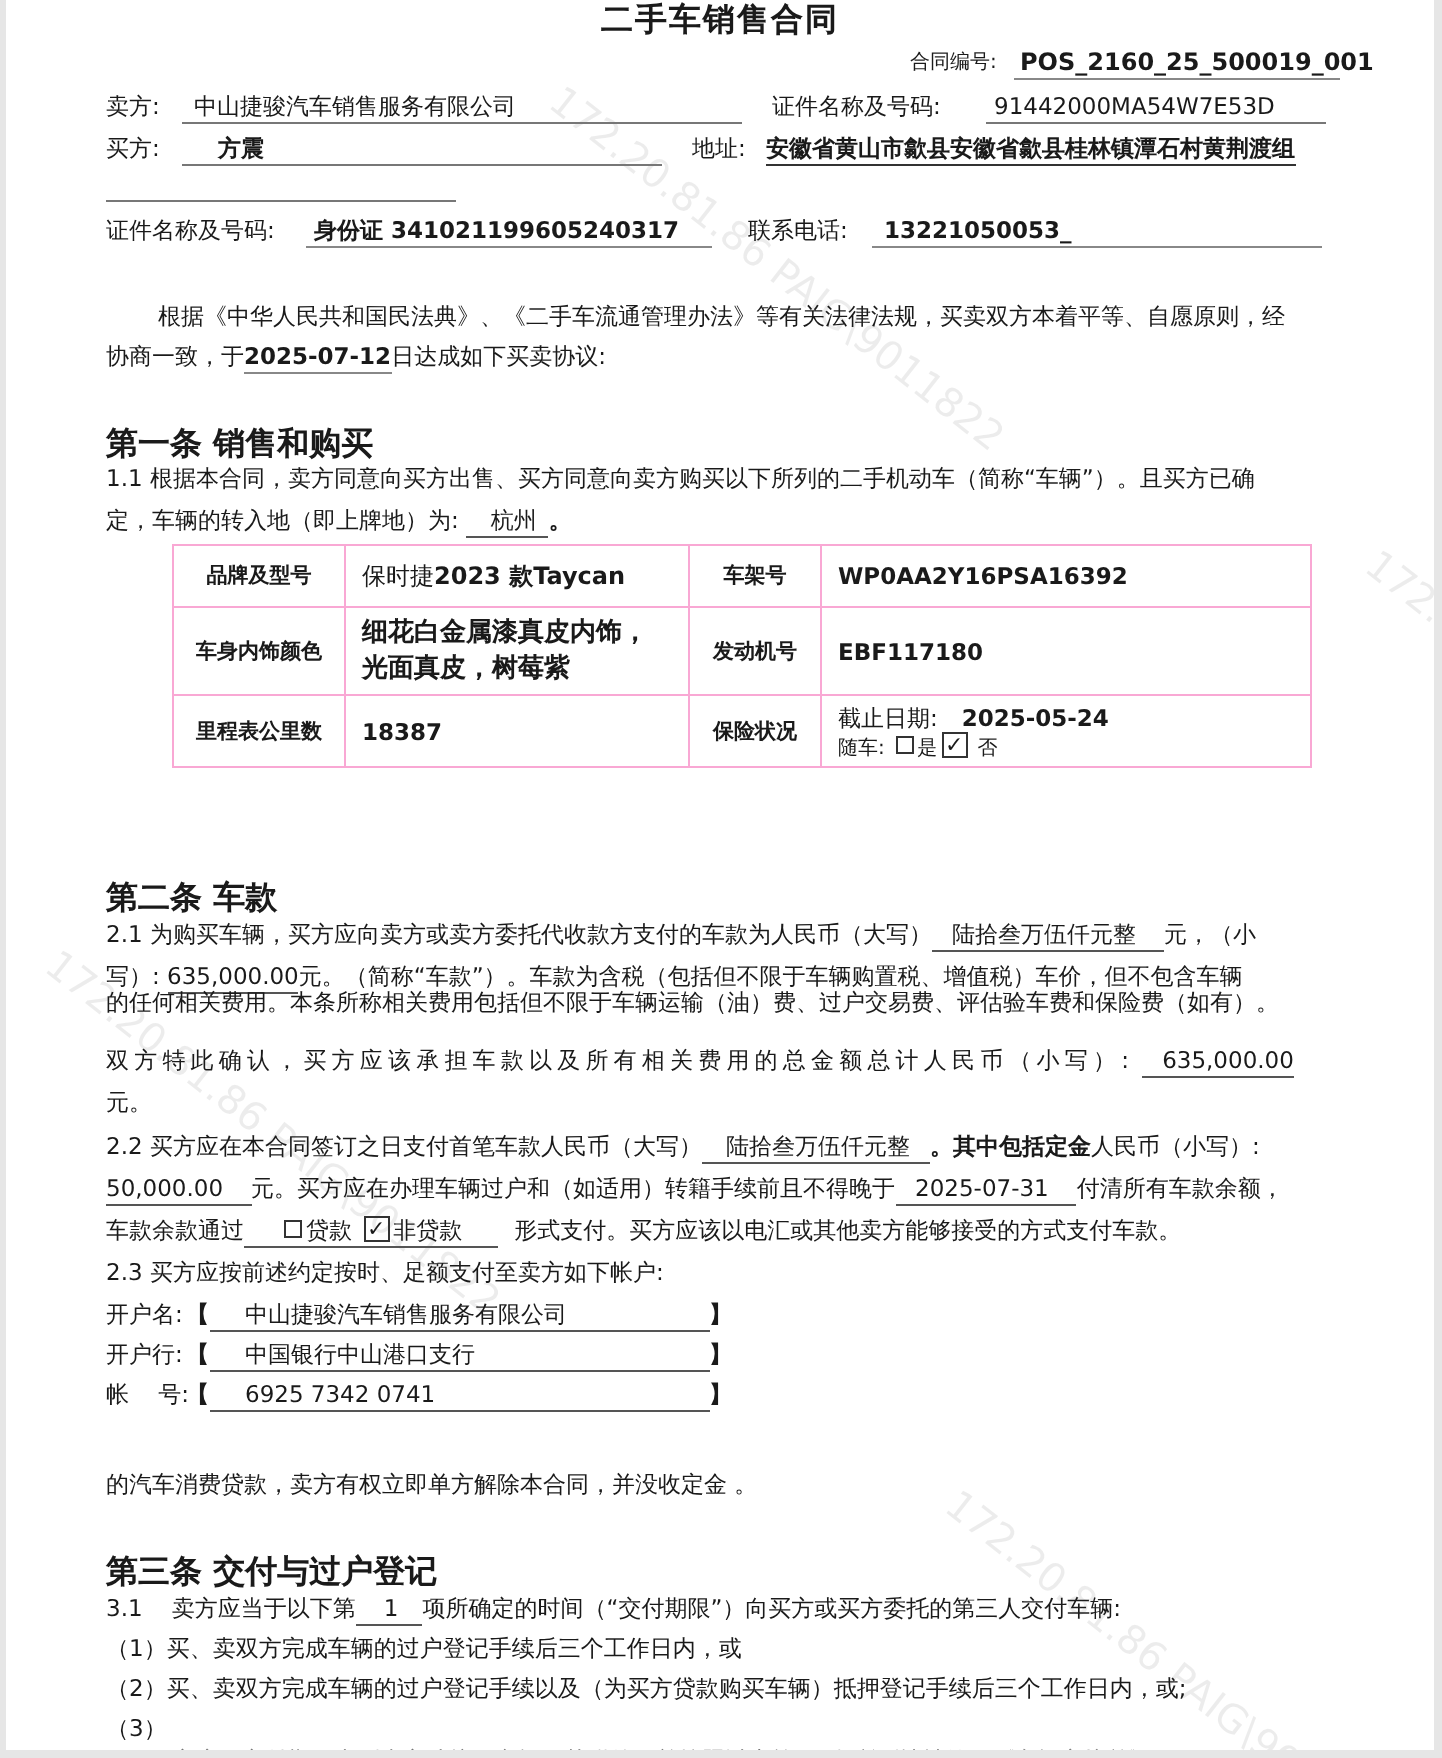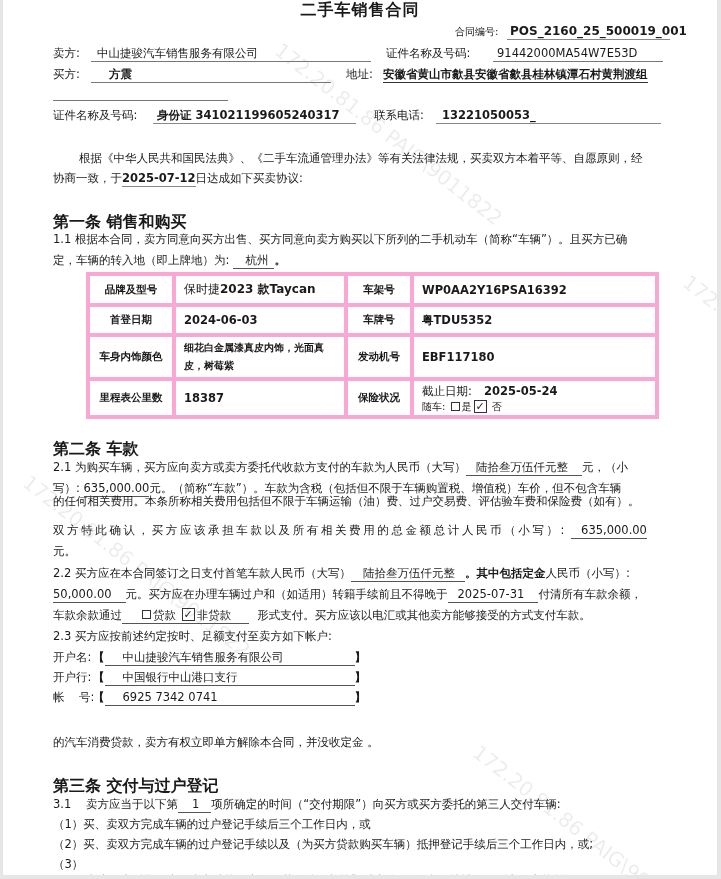--- a/index.html
+++ b/index.html
@@ -8,21 +8,21 @@
   .page { position: absolute; left: 3px; top: 0; width: 714px; height: 875px; background: #ffffff; overflow: hidden; }
   .abs { position: absolute; white-space: nowrap; }
   .t12 { font-size: 11.5px; line-height: 15px; }
   .title { left: 0; width: 714px; text-align: center; top: 0px; font-size: 16px; font-weight: bold; letter-spacing: 1px; }
   .ul { border-bottom: 1px solid #555; display: inline-block; }
   .ulg { border-bottom: 1.5px solid #888; display: inline-block; }
   .b { font-weight: bold; }
   .hline { position: absolute; border-bottom: 1px solid #777; height: 0; }
   .sec { position: absolute; left: 50px; font-size: 16px; font-weight: bold; }
   table.veh { position: absolute; left: 83px; top: 272px; border-collapse: collapse; font-size: 11.5px; }
-  table.veh td { border: 4px solid #f9a8d4; padding: 0 8px; vertical-align: middle; }
+  table.veh td { border: 1px solid #f9a8d4; padding: 0 8px; vertical-align: middle; }
   table.veh td.lab { font-weight: bold; font-size: 10.5px; text-align: center; }
   table.veh td.val { font-weight: bold; }
   .cb { display: inline-block; width: 9px; height: 9px; border: 1px solid #333; vertical-align: middle; margin: 0 2px; position: relative; top: -1px; }
   .cbc { display: inline-block; width: 13px; height: 13px; border: 1px solid #333; vertical-align: middle; text-align: center; line-height: 12px; font-size: 11px; margin: 0 2px; position: relative; top: -1px; }
   .wm { position: absolute; color: #000; opacity: 0.07; font-size: 20px; transform: rotate(38deg); transform-origin: left top; white-space: nowrap; pointer-events: none; }
   .spaced { letter-spacing: 2.6px; }
 </style>
 </head>
 <body>
 
@@ -66,29 +66,23 @@
   </div>
 
   <table class="veh">
     <tbody>
         <tr style="height:31px;">
       <td class="lab" style="width:86px;">品牌及型号</td>
       <td style="width:172px; font-size:12px;"><span>保时捷</span><span class="b">2023  款Taycan</span></td>
       <td class="lab" style="width:66px;">车架号</td>
       <td class="val" style="width:245px;">WP0AA2Y16PSA16392</td>
     </tr>
-    <tr style="height:30px;">
-      <td class="lab">首登日期</td>
-      <td class="val">2024-06-03</td>
-      <td class="lab">车牌号</td>
-      <td class="val">粤TDU5352</td>
-    </tr>
     <tr style="height:44px;">
       <td class="lab">车身内饰颜色</td>
-      <td class="val" style="white-space:normal; line-height:18px; font-size:10px;">细花白金属漆真皮内饰，光面真皮，树莓紫</td>
+      <td class="val" style="white-space:normal; line-height:18px; font-size:13px;">细花白金属漆真皮内饰，光面真皮，树莓紫</td>
       <td class="lab">发动机号</td>
       <td class="val">EBF117180</td>
     </tr>
     <tr style="height:36px;">
       <td class="lab">里程表公里数</td>
       <td class="val">18387</td>
       <td class="lab">保险状况</td>
       <td style="line-height:16px; padding-top:2px;">
         <div style="font-size:11.5px;"><span>截止日期:</span><span class="b" style="margin-left:12px;">2025-05-24</span></div>
         <div style="font-size:10px;"><span>随车:</span> <span class="cb"></span><span>是</span><span class="cbc"><span>✓</span></span> <span>否</span></div>

